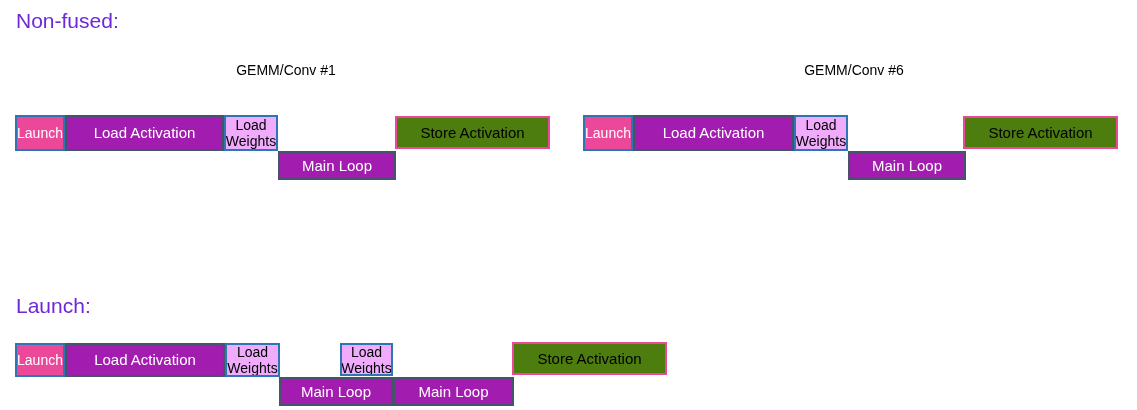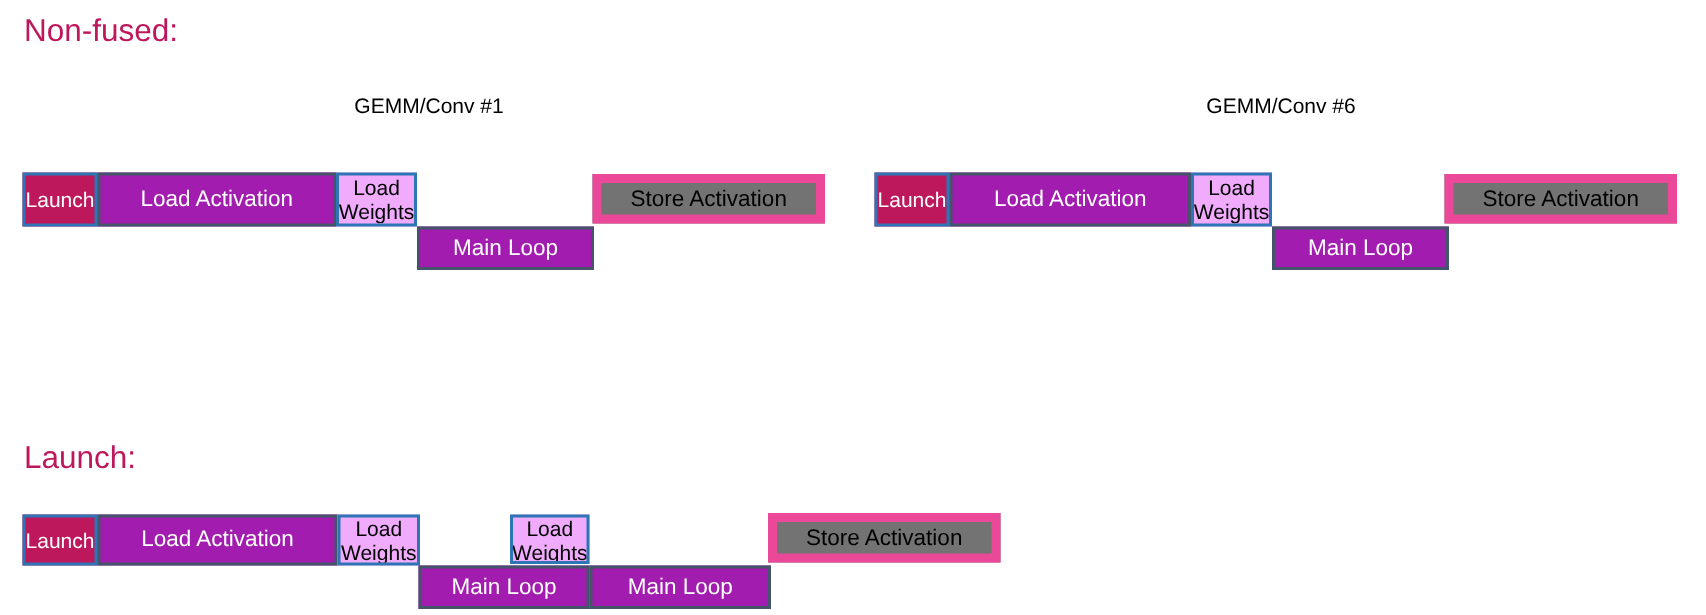--- a/index.html
+++ b/index.html
@@ -6,45 +6,45 @@
   #canvas{
     position:relative;
     width:1137px;height:410px;
     background:#ffffff;
     font-family:"Liberation Sans", sans-serif;
     overflow:hidden;
   }
   .section-label{
     position:absolute;
     font-size:21px;
-    color:#be185d;
+    color:#6d28d9;
     letter-spacing:0px;
   }
   .group-title{
     position:absolute;
     font-size:14px;
     color:#000000;
     transform:translateX(-50%);
     white-space:nowrap;
   }
   .blk{
     position:absolute;
     box-sizing:border-box;
     display:flex;
     align-items:center;
     justify-content:center;
     text-align:center;
     font-size:15px;
     line-height:16px;
     overflow:hidden;
   }
-  .c-launch{background:#be185d;border:2px solid #2E75B6;color:#ffffff;font-size:14px;}
+  .c-launch{background:#ec4899;border:2px solid #2E75B6;color:#ffffff;font-size:14px;}
   .c-purple{background:#a21caf;border:2px solid #44546A;color:#ffffff;}
   .c-yellow{background:#f0abfc;border:2px solid #2E75B6;color:#000000;font-size:14px;}
-  .c-orange{background:#737373;border:6px solid #ec4899;color:#000000;}
+  .c-orange{background:#4d7c0f;border:2px solid #ec4899;color:#000000;}
 </style>
 </head>
 <body>
 
 <div id="canvas">
 
   <div class="section-label" style="left:16px;top:9px;">Non-fused:</div>
 
   <div class="group-title" style="left:286px;top:62px;">GEMM/Conv #1</div>
   <div class="group-title" style="left:854px;top:62px;">GEMM/Conv #6</div>

